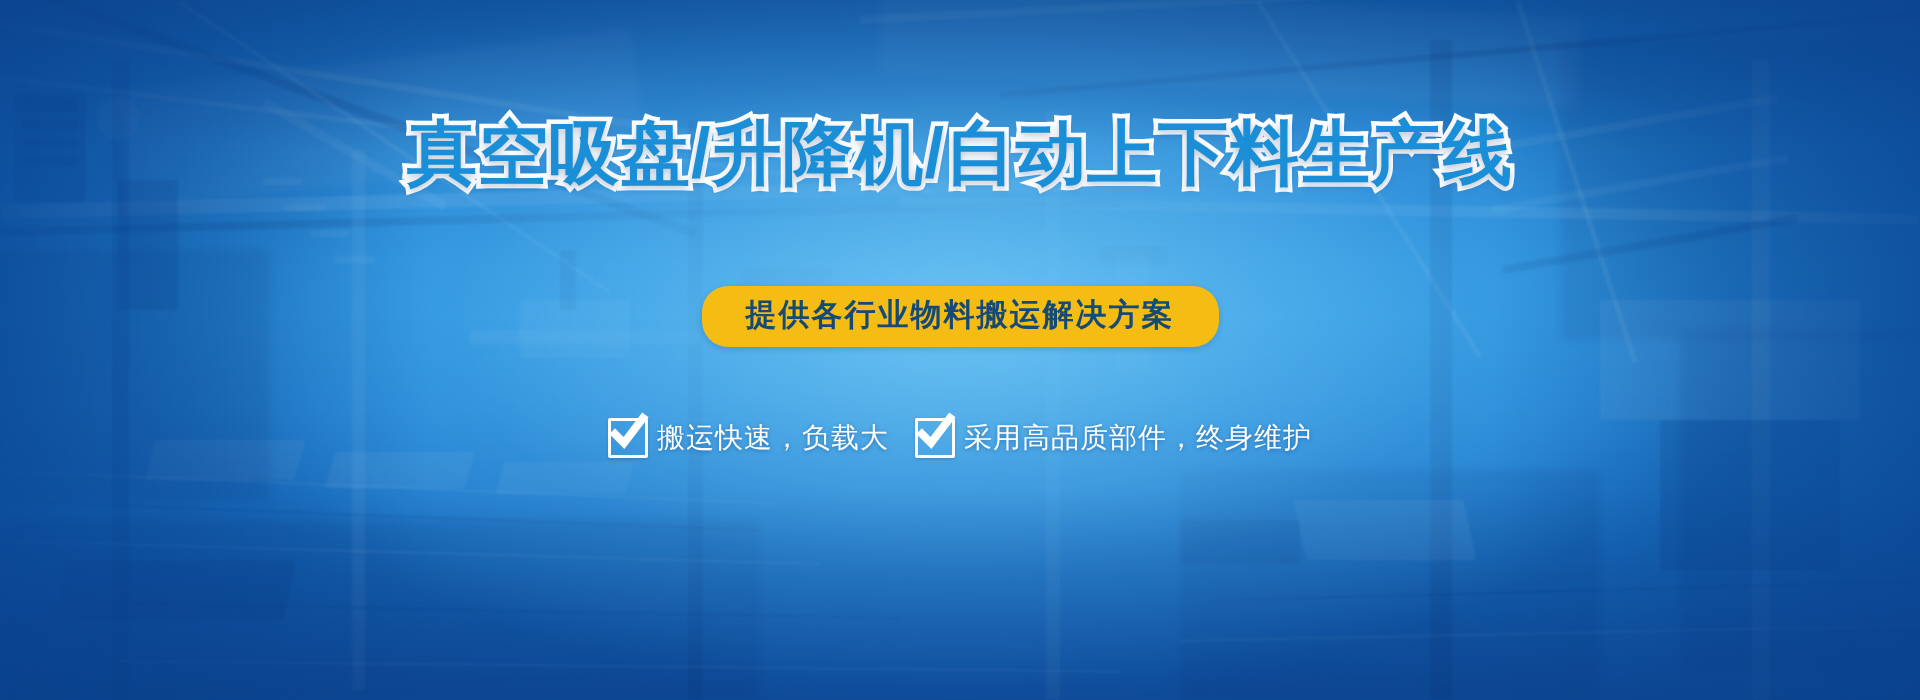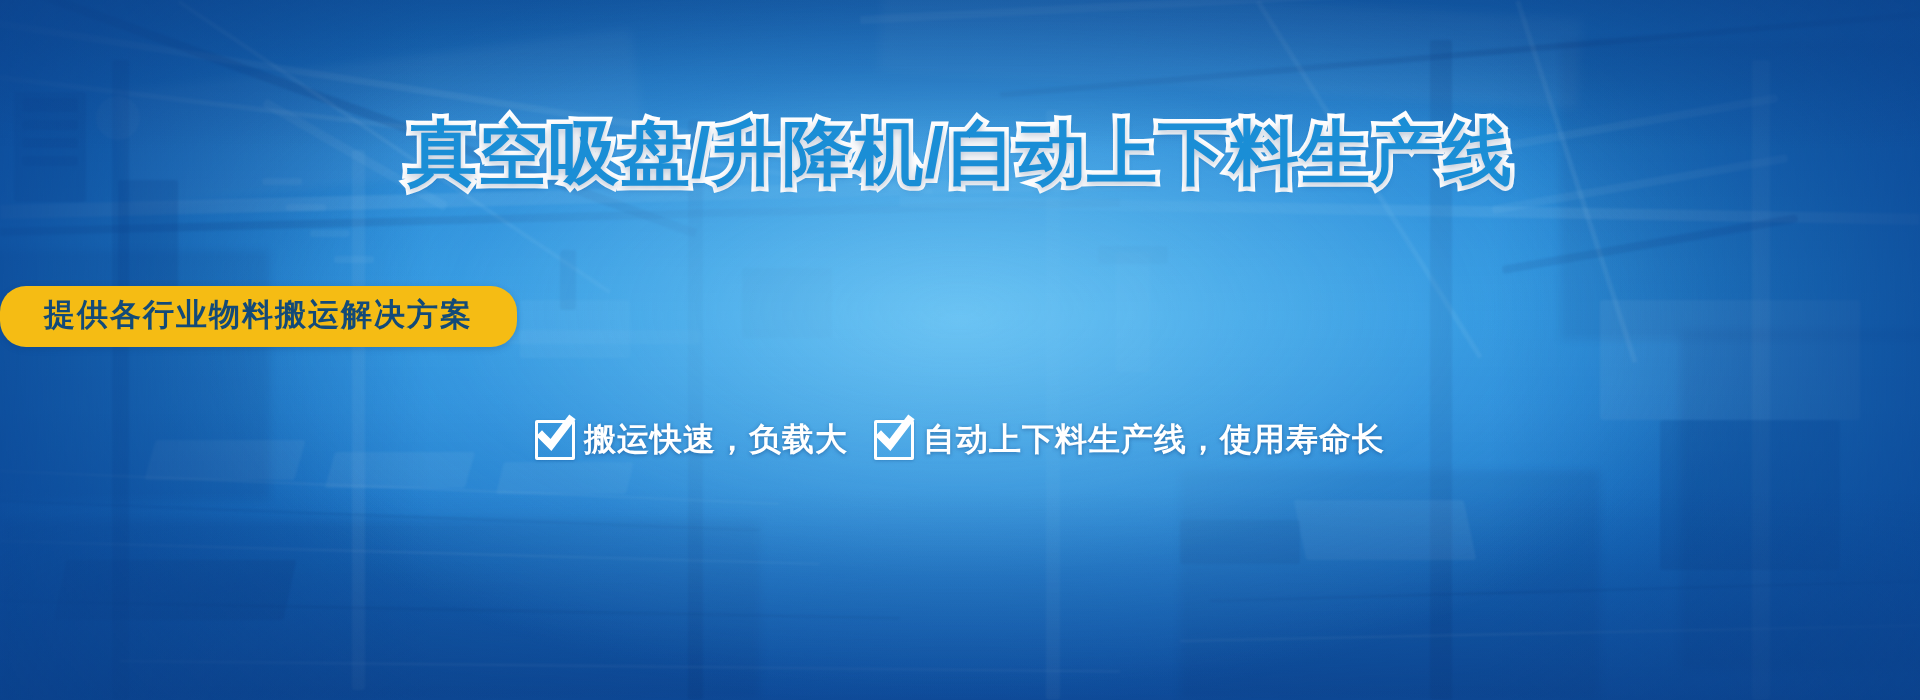--- a/index.html
+++ b/index.html
@@ -89,21 +89,21 @@
   .title{
     position:absolute;left:0;right:0;top:118px;text-align:center;
     font-size:70px;line-height:1;font-weight:700;letter-spacing:1px;
     color:#1a8ed6;
     -webkit-text-stroke:9px #ffffff;
     paint-order:stroke fill;
     text-shadow:0 3px 7px rgba(6,48,104,.28);
     white-space:nowrap;
   }
 
-  .pill-wrap{position:absolute;left:0;right:0;top:286px;text-align:left;}
+  .pill-wrap{position:absolute;left:0;right:0;top:286px;text-align:center;}
   .pill{
     display:inline-block;
     background:#f5bc14;
     color:#134a78;
     font-size:31px;font-weight:700;letter-spacing:2px;
     padding:10px 44px 12px;
     border-radius:26px;
     line-height:1.25;
     box-shadow:0 2px 6px rgba(8,52,110,.22);
   }
@@ -115,21 +115,21 @@
   }
   .bullet{display:flex;align-items:center;gap:9px;}
   .cbox{
     width:34px;height:34px;flex:0 0 34px;
     border:3px solid #ffffff;border-radius:2px;
     position:relative;
     box-shadow:0 1px 3px rgba(6,48,104,.25);
   }
   .cbox svg{position:absolute;left:-5px;top:-10px;width:44px;height:44px;}
   .btext{
-    color:#ffffff;font-size:32px;font-weight:700;letter-spacing:1px;
+    color:#ffffff;font-size:28px;font-weight:400;letter-spacing:1px;
     text-shadow:0 1px 4px rgba(8,52,110,.45);
   }
 </style>
 </head>
 <body>
 
 <div id="banner">
 
   <div class="photo">
     <div class="ph-base"></div>
@@ -239,19 +239,19 @@
         </span>
         <span class="btext">搬运快速，负载大</span>
       </div>
 
       <div class="bullet">
         <span class="cbox">
           <svg viewBox="0 0 44 44" aria-hidden="true">
             <path d="M9 23 L18 32 L37 7" fill="none" stroke="#ffffff" stroke-width="8" stroke-linecap="square" stroke-linejoin="miter"></path>
           </svg>
         </span>
-        <span class="btext">自动上下料生产线，使用寿命长</span>
+        <span class="btext">采用高品质部件，终身维护</span>
       </div>
 
 
     </div>
   </div>
 </div>
 
 </body></html>

